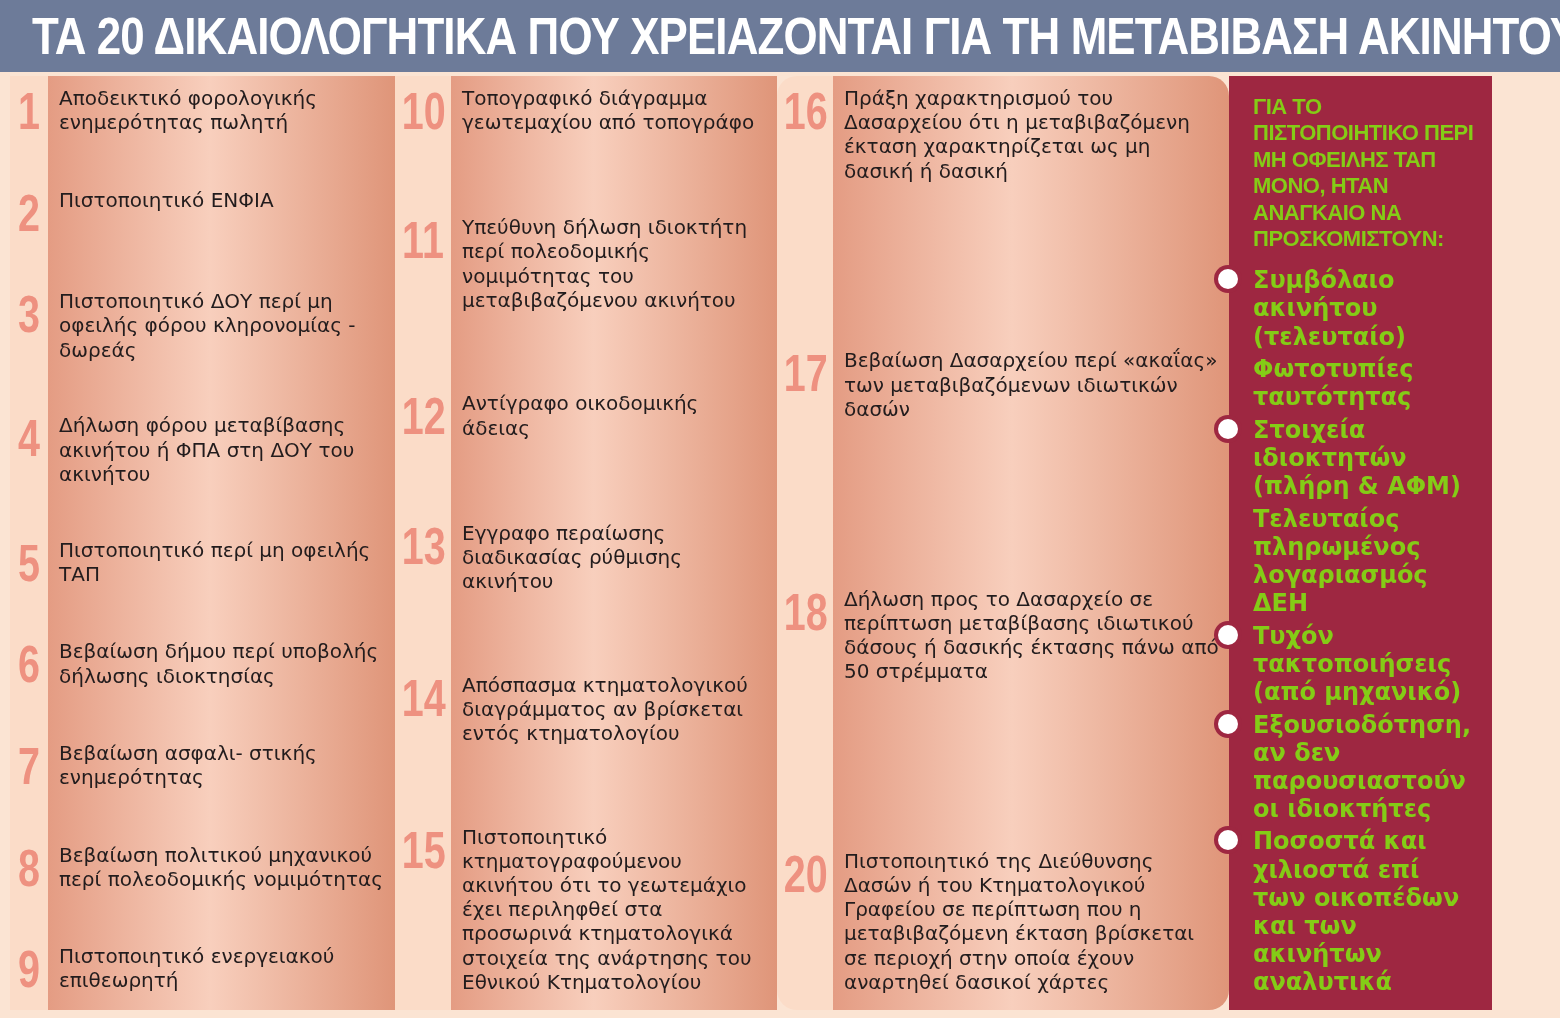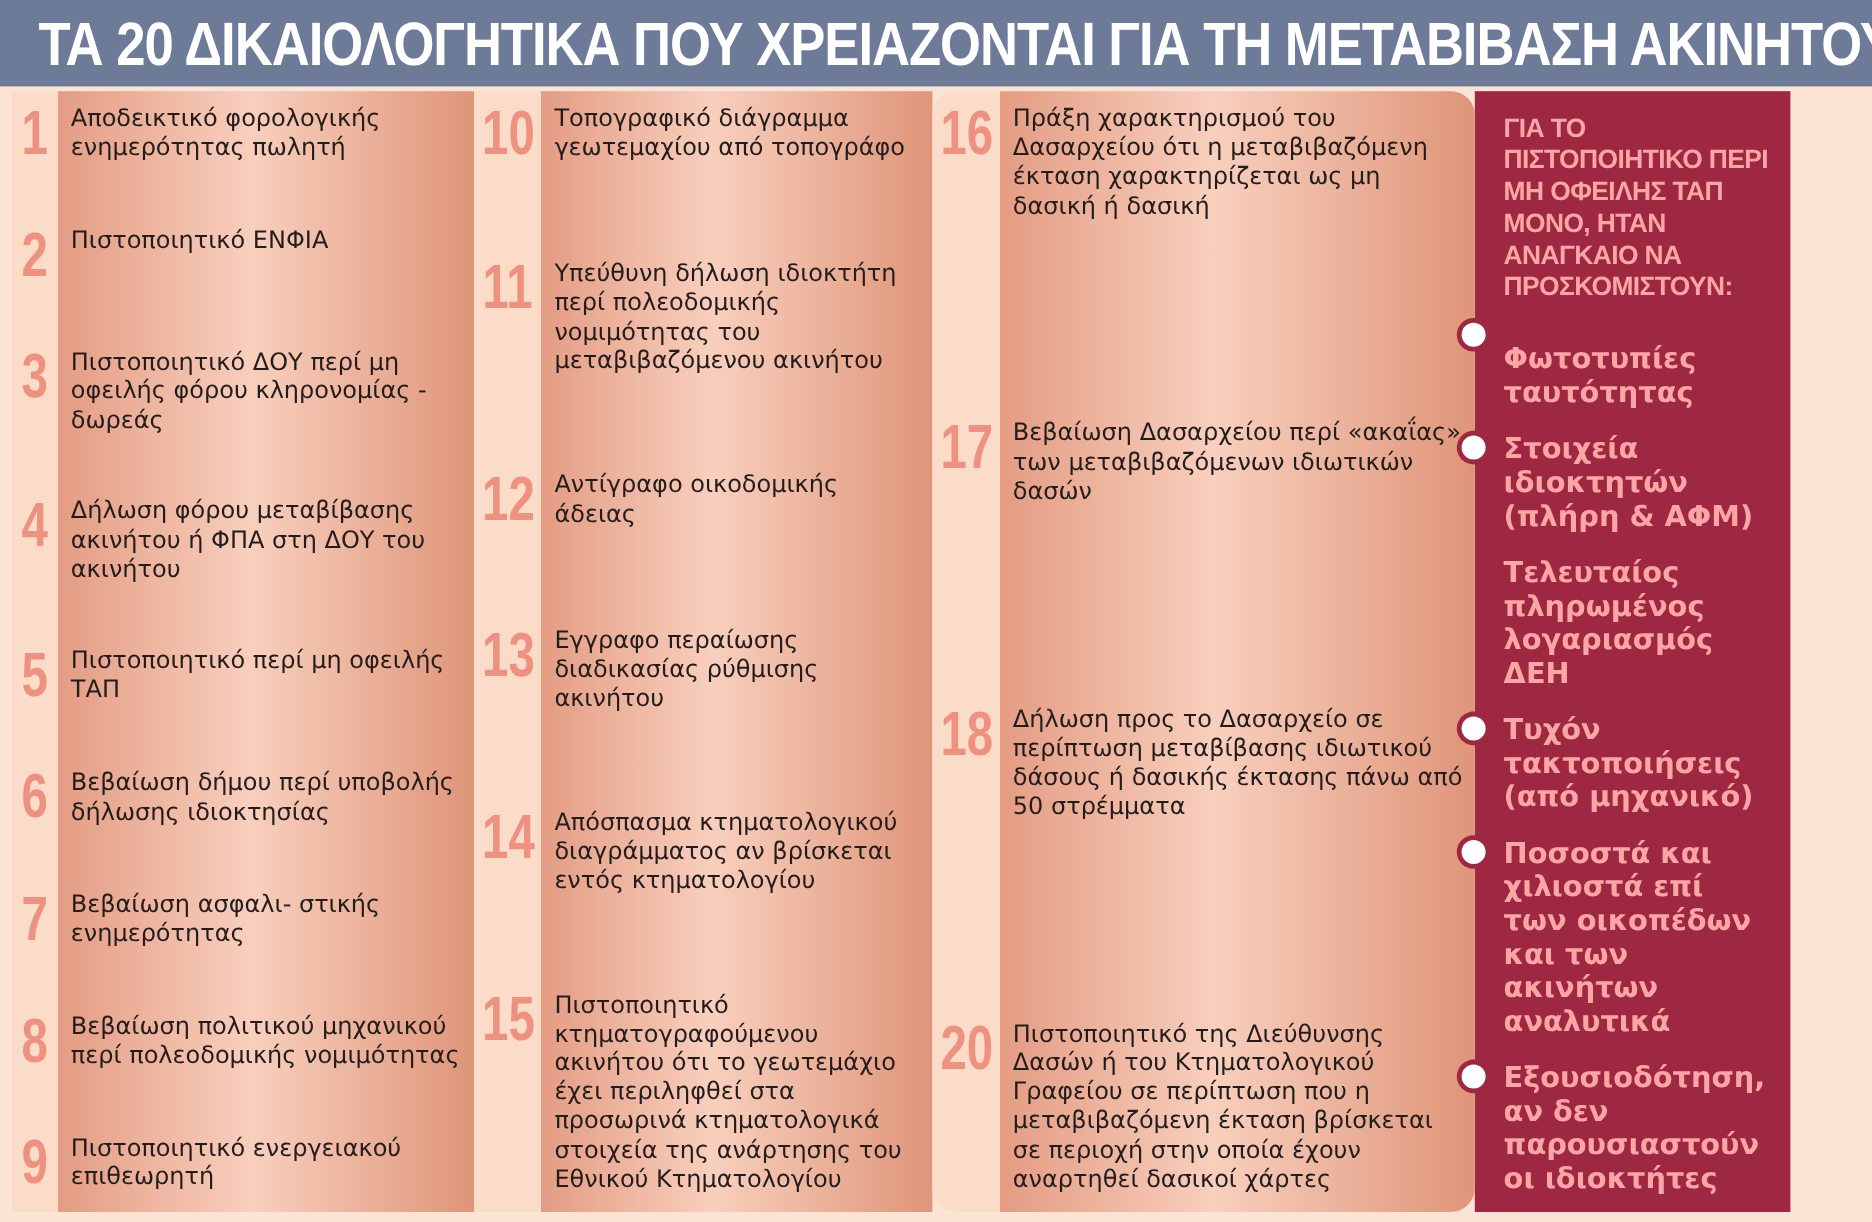--- a/index.html
+++ b/index.html
@@ -42,21 +42,21 @@
     font-weight:bold;font-size:52px;line-height:0.92;color:#ee9180;
     text-align:center;transform:scaleX(0.76);transform-origin:center top;
     padding-top:2px;
   }
   .txt{
     flex:1;padding-left:11px;padding-right:8px;
     font-size:20px;line-height:1.21;color:#221c1d;
   }
   .panel{
     width:263px;height:934px;box-sizing:border-box;margin-left:0;
-    background:#9e2741;color:#fca5a5;
+    background:#9e2741;color:#84cc16;
     padding:18px 12px 14px 24px;
     display:flex;flex-direction:column;
   }
   .panel-header{
     font-family:"Liberation Sans",sans-serif;
     font-size:22px;font-weight:bold;line-height:1.2;
     letter-spacing:-0.5px;margin-bottom:14px;
   }
   .panel-list{
     flex:1;display:flex;flex-direction:column;justify-content:space-between;
@@ -178,20 +178,21 @@
     <div class="num">20</div>
     <div class="txt">Πιστοποιητικό της Διεύθυνσης Δασών ή του Κτηματολογικού Γραφείου σε περίπτωση που η μεταβιβαζόμενη έκταση βρίσκεται σε περιοχή στην οποία έχουν αναρτηθεί δασικοί χάρτες</div>
   </div>
 </section>
 
     <aside class="panel">
       <div class="panel-header">ΓΙΑ ΤΟ ΠΙΣΤΟΠΟΙΗΤΙΚΟ ΠΕΡΙ ΜΗ ΟΦΕΙΛΗΣ ΤΑΠ ΜΟΝΟ, ΗΤΑΝ ΑΝΑΓΚΑΙΟ ΝΑ ΠΡΟΣΚΟΜΙΣΤΟΥΝ:</div>
       <div class="panel-list">
   <div class="panel-item">
     <span class="bullet"></span>
+    <span>Συμβόλαιο ακινήτου (τελευταίο)</span>
   </div>
 
   <div class="panel-item">
     
     <span>Φωτοτυπίες ταυτότητας</span>
   </div>
 
   <div class="panel-item">
     <span class="bullet"></span>
     <span>Στοιχεία ιδιοκτητών (πλήρη &amp; ΑΦΜ)</span>
@@ -202,24 +203,24 @@
     <span>Τελευταίος πληρωμένος λογαριασμός ΔΕΗ</span>
   </div>
 
   <div class="panel-item">
     <span class="bullet"></span>
     <span>Τυχόν τακτοποιήσεις (από μηχανικό)</span>
   </div>
 
   <div class="panel-item">
     <span class="bullet"></span>
+    <span>Εξουσιοδότηση, αν δεν παρουσιαστούν οι ιδιοκτήτες</span>
+  </div>
+
+  <div class="panel-item">
+    <span class="bullet"></span>
     <span>Ποσοστά και χιλιοστά επί των οικοπέδων και των ακινήτων αναλυτικά</span>
-  </div>
-
-  <div class="panel-item">
-    <span class="bullet"></span>
-    <span>Εξουσιοδότηση, αν δεν παρουσιαστούν οι ιδιοκτήτες</span>
   </div>
 </div>
     </aside>
   </div>
 
 </div>
 
 </body></html>

